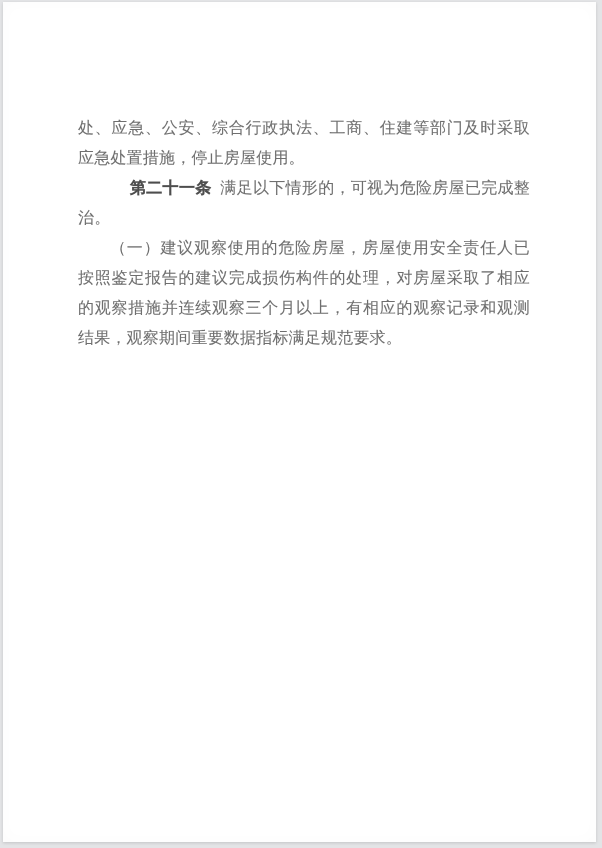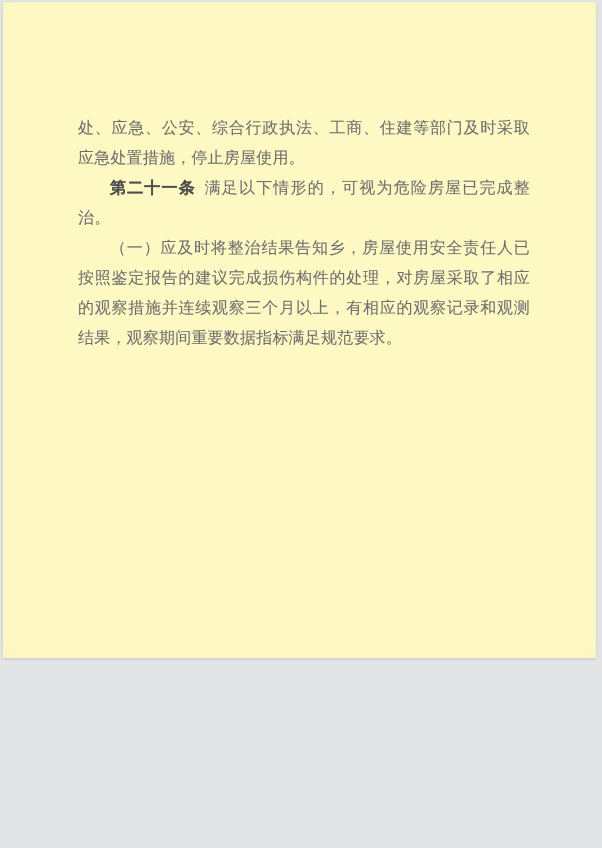--- a/index.html
+++ b/index.html
@@ -13,22 +13,22 @@
   body {
     background: #e3e4e6;
     font-family: "Liberation Serif", "DejaVu Serif", serif;
   }
 
   .paper {
     position: absolute;
     left: 3px;
     top: 2px;
     width: 593px;
-    height: 656px;
-    background: #fef9c3;
+    height: 840px;
+    background: #ffffff;
     box-shadow: 0 1px 3px rgba(0,0,0,0.14), inset 0 0 18px rgba(0,0,0,0.015);
   }
 
   .doc-body {
     position: absolute;
     left: 75px;
     top: 111px;
     width: 452px;
     font-size: 16px;
     line-height: 30px;
@@ -48,33 +48,34 @@
   }
 
   p.para.gap-sm {
     margin-top: 5px;
   }
 
   .article-label {
     font-weight: bold;
     color: #4e4e4e;
     margin-right: 0.55em;
+    margin-left: 20px;
     -webkit-text-stroke: 0.3px rgba(78,78,78,0.5);
   }
 </style>
 </head>
 <body>
 
 <div class="paper">
   <div class="doc-body">
 
     <p class="para no-indent"><span>处、应急、公安、综合行政执法、工商、住建等部门及时采取应急处置措施，停止房屋使用。</span></p>
 
     <p class="para"><span class="article-label">第二十一条</span><span>满足以下情形的，可视为危险房屋已完成整治。</span></p>
 
-    <p class="para"><span>（一）应及时将整治结果告知乡，房屋使用安全责任人已按照鉴定报告的建议完成损伤构件的处理，对房屋采取了相应的观察措施并连续观察三个月以上，有相应的观察记录和观测结果，观察期间重要数据指标满足规范要求。</span></p>
+    <p class="para"><span>（一）建议观察使用的危险房屋，房屋使用安全责任人已按照鉴定报告的建议完成损伤构件的处理，对房屋采取了相应的观察措施并连续观察三个月以上，有相应的观察记录和观测结果，观察期间重要数据指标满足规范要求。</span></p>
 
 
 
 
 
   </div>
 </div>
 
 </body></html>

